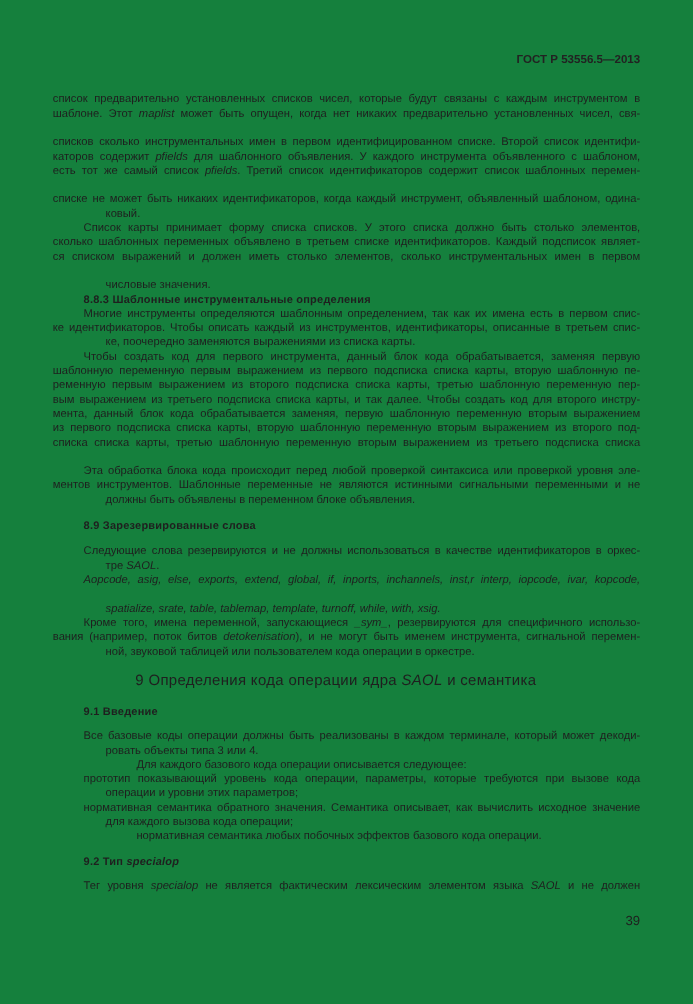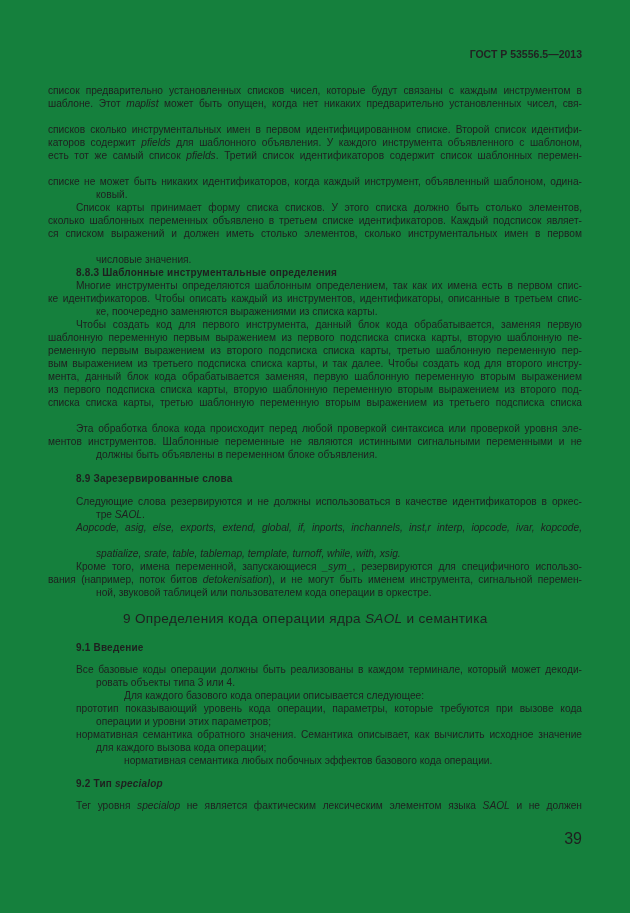--- a/index.html
+++ b/index.html
@@ -6,21 +6,21 @@
   body { width: 630px; height: 913px; position: relative; overflow: hidden;
          font-family: "Liberation Sans", "DejaVu Sans", sans-serif; color: #1f1f1f; }
   .page { position: absolute; left: 0; top: 0; width: 630px; height: 913px; background: #15803d; }
   .hdr { position: absolute; right: 48px; top: 48px; font-size: 10.5px; font-weight: bold; color: #222; }
   .ln { position: absolute; left: 48px; width: 534px; font-size: 10.2px; line-height: 13px; white-space: nowrap;
         text-align: justify; text-align-last: justify; height: 13px; overflow: visible; }
   .ln.last { text-align-last: left; margin-left: 48px; }
   .ln.ind { left: 76px; width: 506px; }
   .h2 { position: absolute; left: 76px; font-size: 10px; font-weight: bold; line-height: 13px; letter-spacing: 0.2px; }
   .h1 { position: absolute; left: 76px; font-size: 13.6px; font-weight: normal; line-height: 16px; letter-spacing: 0.3px; margin-left: 47px; }
-  .pg { position: absolute; right: 48px; top: 830px; font-size: 16px; }
+  .pg { position: absolute; right: 48px; top: 830px; font-size: 12px; }
   i { font-style: italic; }
 </style>
 </head>
 <body>
 
 <div class="page">
   <div class="hdr">ГОСТ Р 53556.5—2013</div>
 
   <div class="ln" style="top:84px">список предварительно установленных списков чисел, которые будут связаны с каждым инструментом в</div>
   <div class="ln" style="top:97px"><span>шаблоне. Этот </span><i>maplist</i><span> может быть опущен, когда нет никаких предварительно установленных чисел, свя-</span></div>

